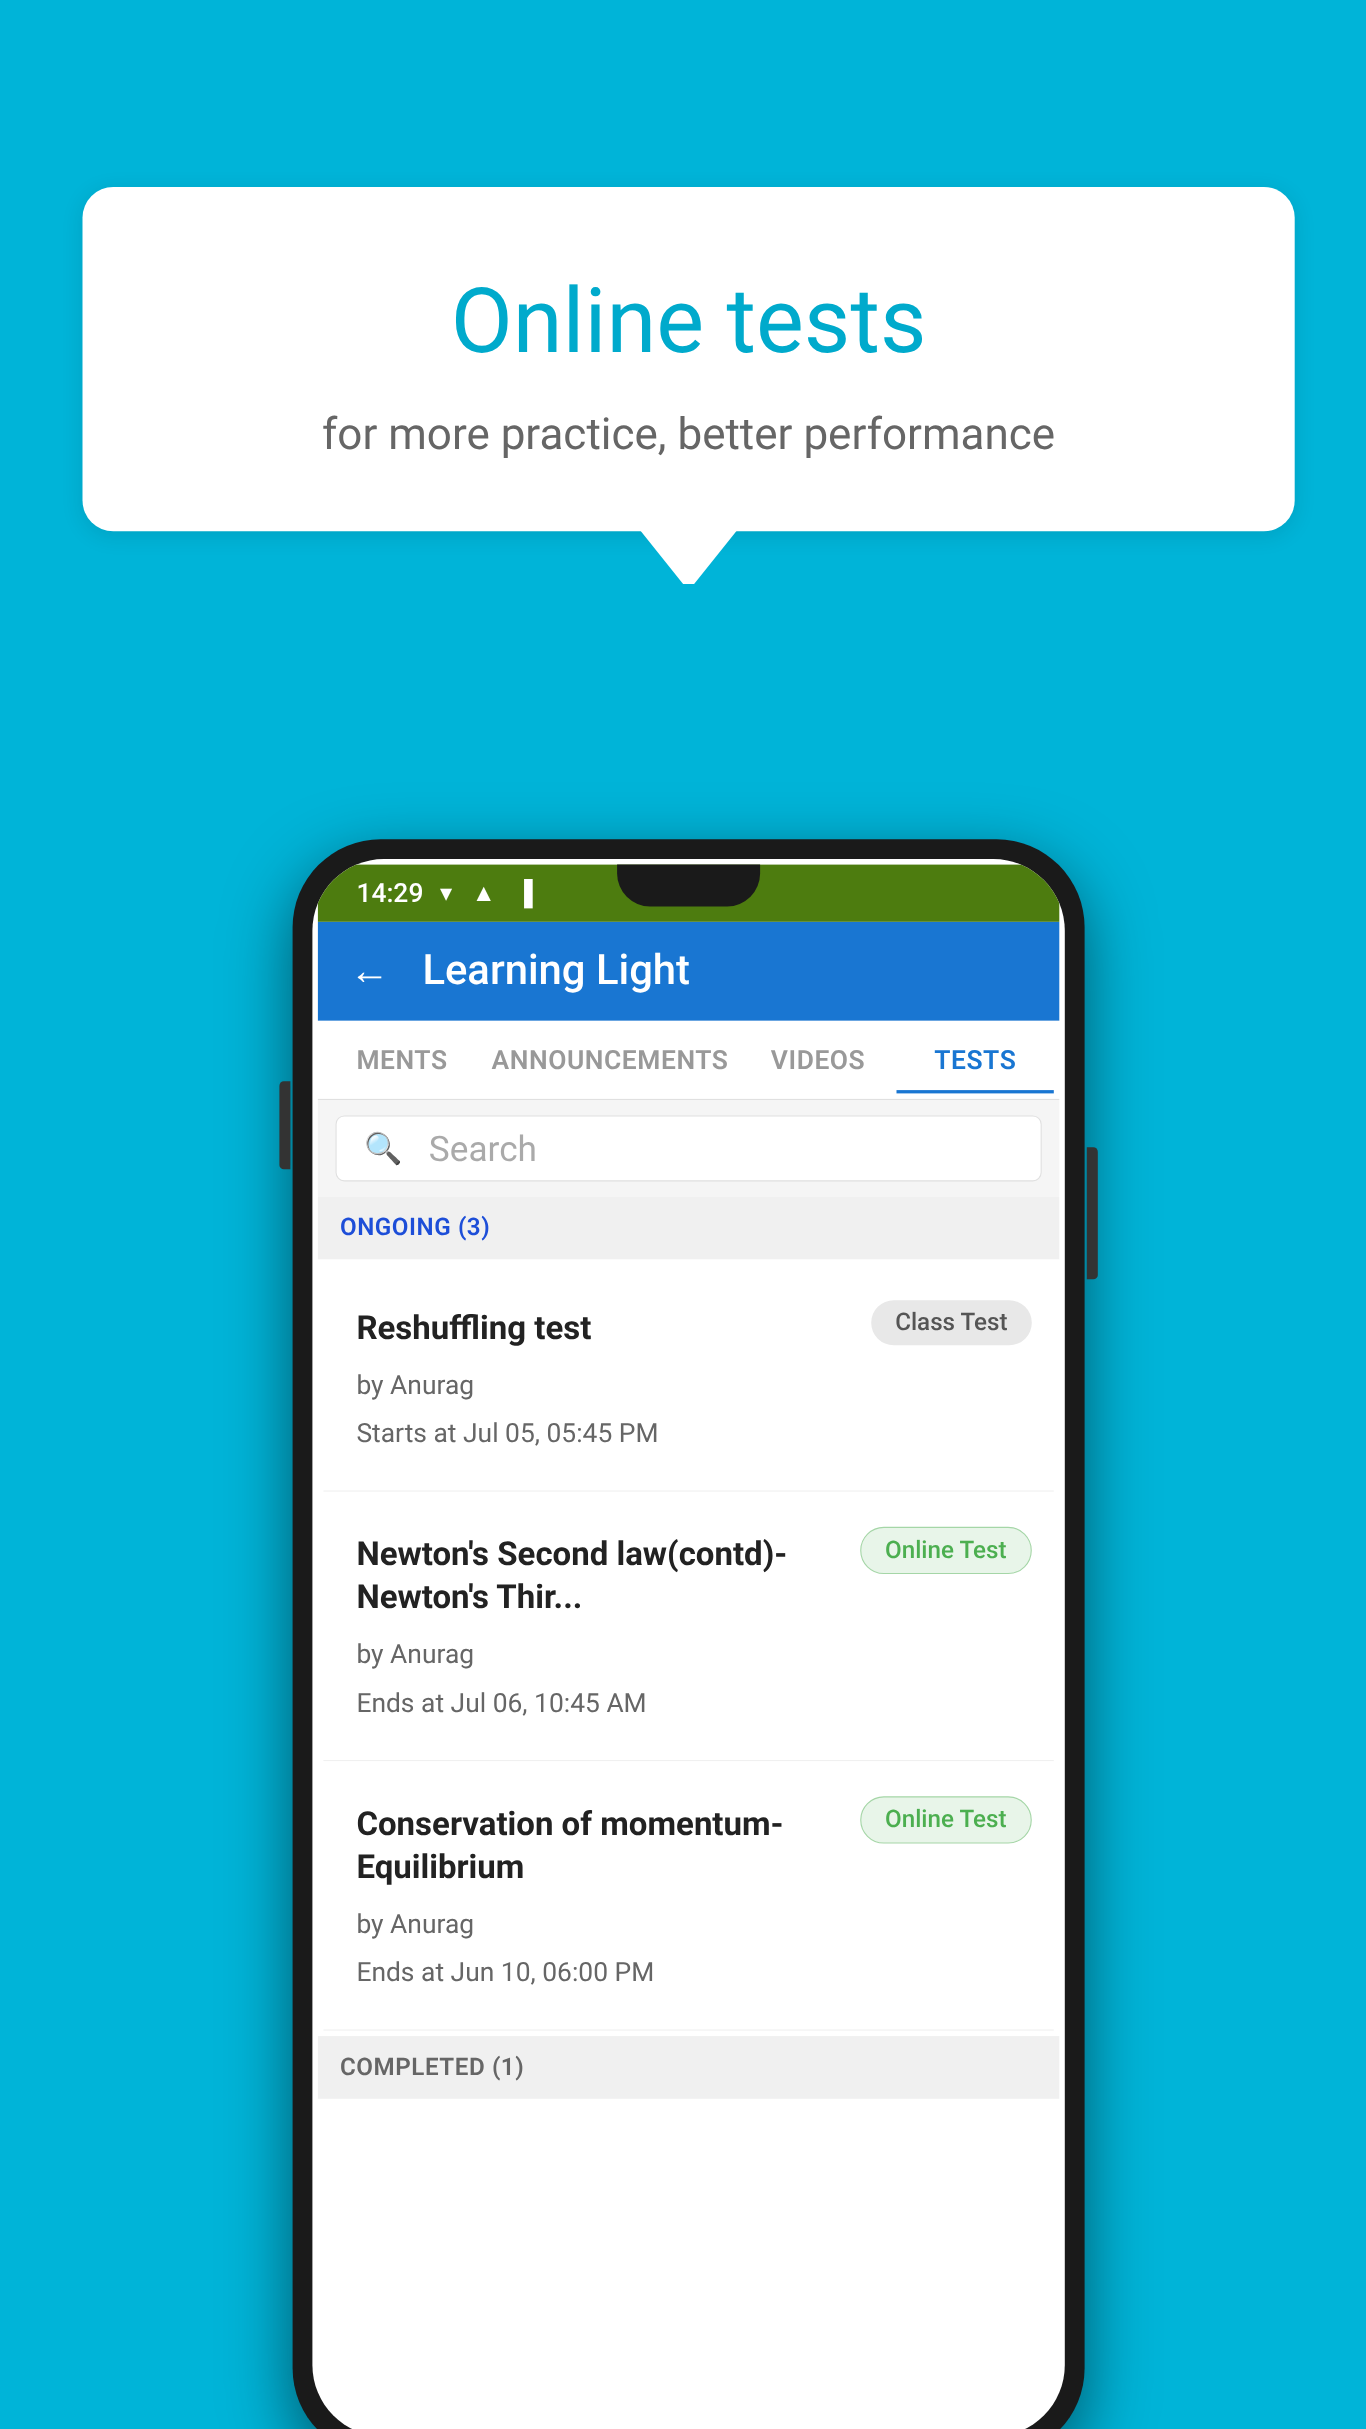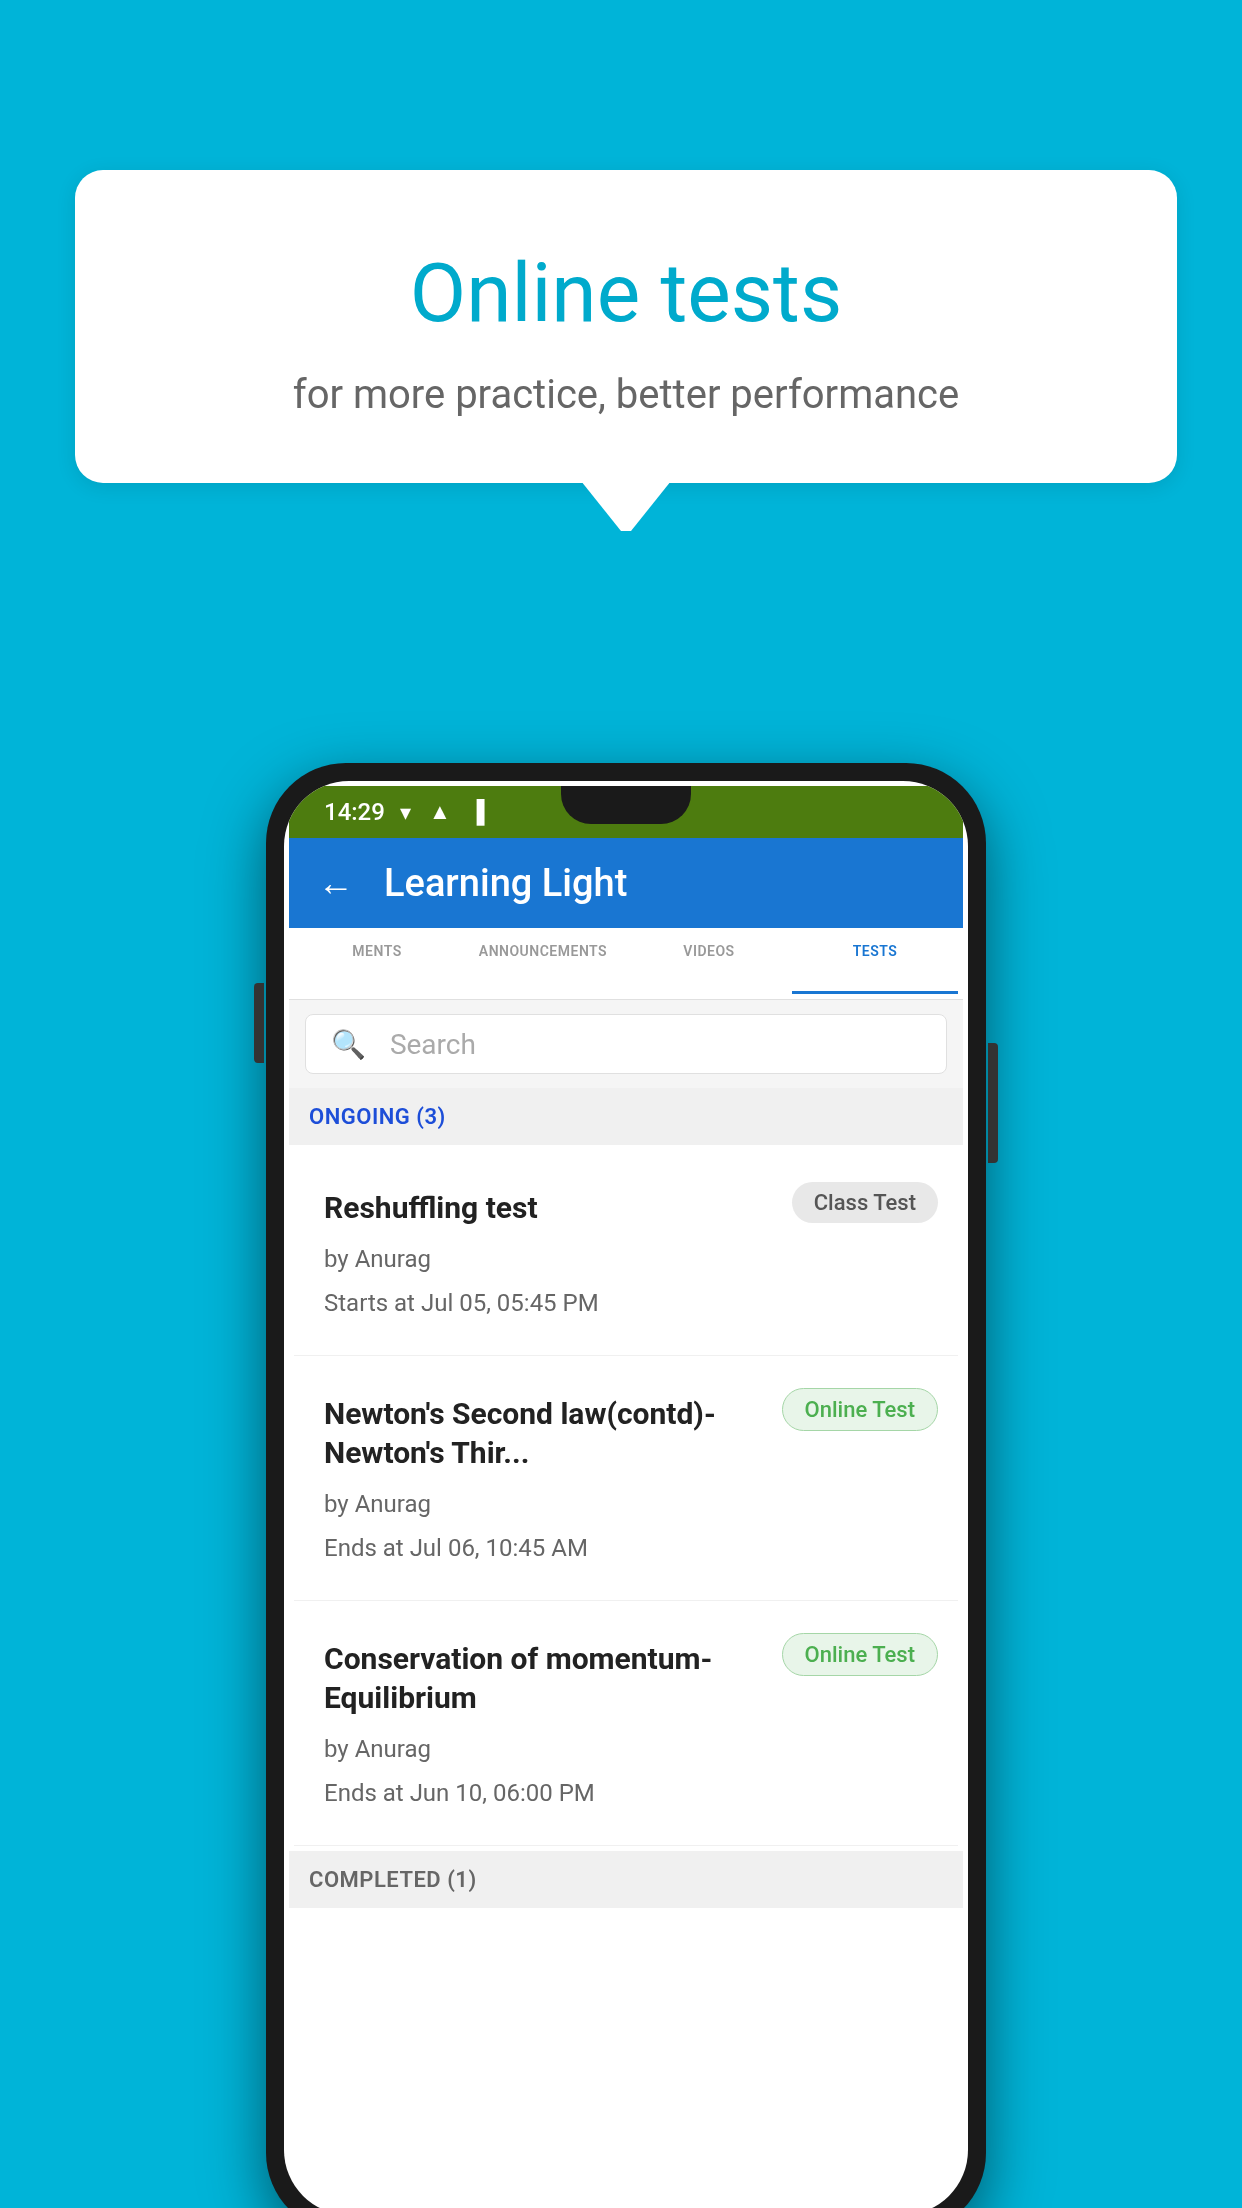--- a/index.html
+++ b/index.html
@@ -145,23 +145,23 @@
       display: flex;
       background: #fff;
       border-bottom: 1px solid #e0e0e0;
       height: 72px;
       align-items: stretch;
     }
 
     .tab-item {
       flex: 1;
       display: flex;
-      align-items: flex-start;
+      align-items: center;
       justify-content: center;
-      font-size: 14px;
+      font-size: 24px;
       font-weight: 600;
       color: #999;
       letter-spacing: 0.5px;
       cursor: pointer;
       position: relative;
     }
 
     .tab-item.active {
       color: #1976D2;
     }
@@ -192,21 +192,21 @@
       padding: 0 20px;
       gap: 14px;
     }
 
     .search-icon {
       color: #999;
       font-size: 28px;
     }
 
     .search-placeholder {
-      font-size: 28px;
+      font-size: 32px;
       color: #aaa;
     }
 
     
     .section-header {
       background: #f0f0f0;
       padding: 16px 20px;
       font-size: 22px;
       color: #1d4ed8;
       font-weight: 600;

